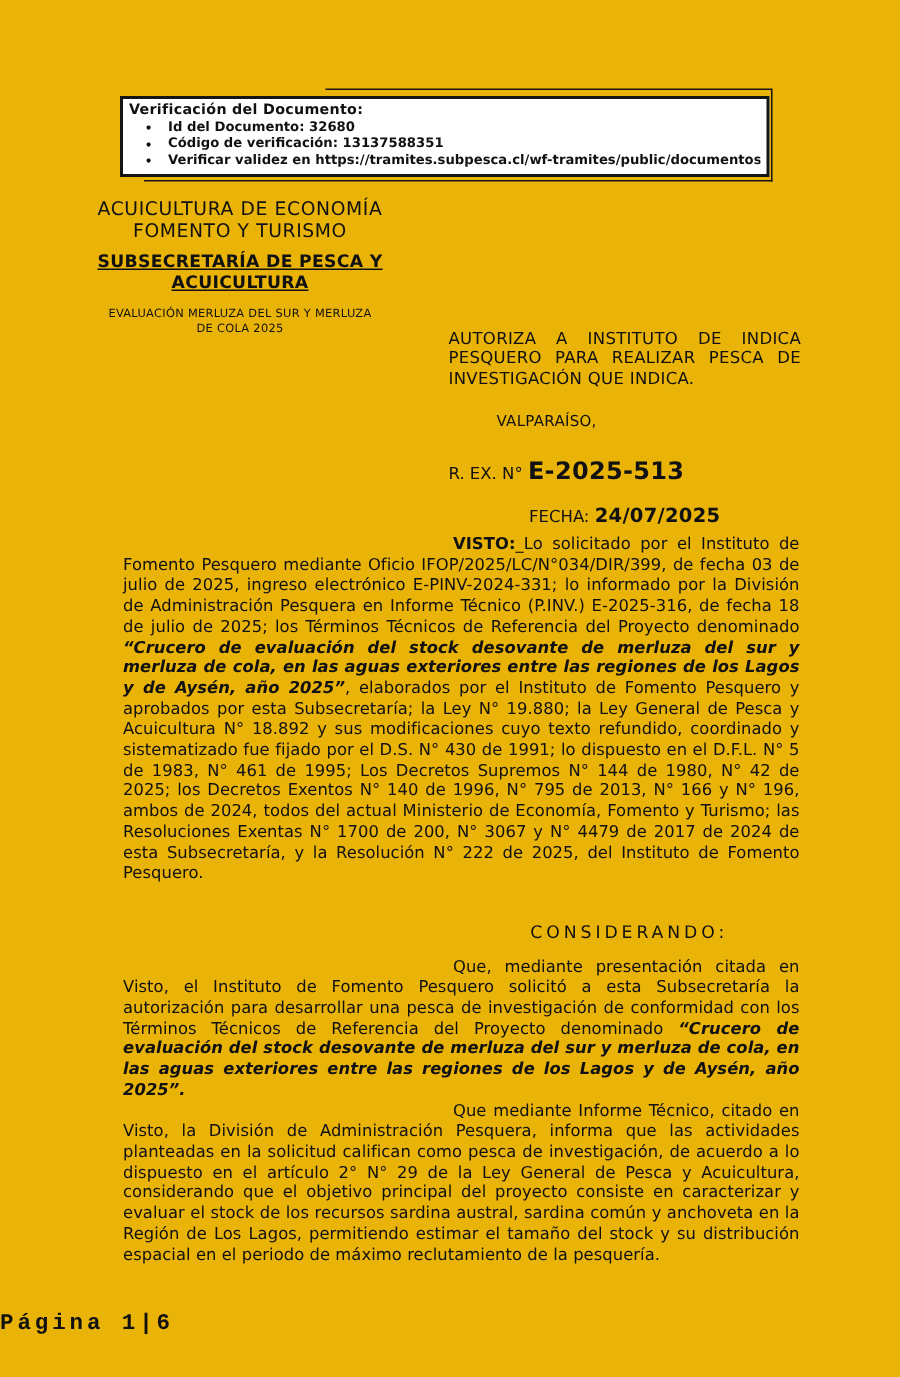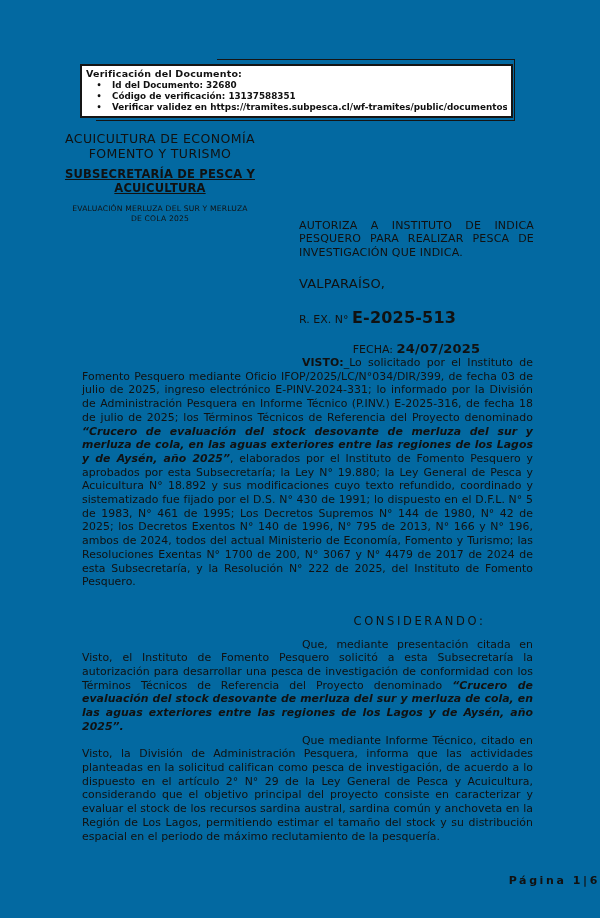--- a/index.html
+++ b/index.html
@@ -2,21 +2,21 @@
 <html><head>
 <meta charset="utf-8">
 <style>
   * { box-sizing: border-box; }
   html, body { margin: 0; padding: 0; background: #e8e8e8; }
   .page {
     position: relative;
     width: 600px;
     height: 918px;
     margin: 0 auto;
-    background: #0369a1;
+    background: #eab308;
     color: #111111;
     font-family: "DejaVu Sans", "Liberation Sans", sans-serif;
     overflow: hidden;
   }
 
   
   .verify-box {
     position: absolute;
     left: 80px; top: 64px;
     width: 433px; height: 54px;
@@ -50,42 +50,42 @@
   .subsecretaria {
     margin: 7px auto 0 auto; max-width: 214px;
     font-size: 11.5px; line-height: 13.5px; font-weight: bold;
     text-decoration: underline; letter-spacing: 0.2px;
   }
   .project-ref { margin-top: 9px; font-size: 7.6px; line-height: 9.8px; letter-spacing: 0.2px; }
 
   
   .header-right { position: absolute; left: 299px; top: 219px; width: 235px; }
   .subject { font-size: 11px; line-height: 13.4px; text-align: justify; letter-spacing: 0.2px; }
-  .city { margin-top: 17px; font-size: 13px; letter-spacing: 0.2px; }
+  .city { margin-top: 17px; font-size: 10px; letter-spacing: 0.2px; margin-left: 32px; }
   .res-line { margin-top: 17px; font-size: 11px; }
   .res-num { font-weight: bold; font-size: 16px; letter-spacing: 0.2px; }
   .date-line { margin-top: 14px; font-size: 11px; text-align: center; }
   .date-val { font-weight: bold; font-size: 13px; letter-spacing: 0.2px; }
 
   
   .body-text {
     position: absolute; left: 82px; top: 356px; width: 451px;
     font-size: 10.9px; line-height: 13.7px; text-align: justify;
     letter-spacing: 0.05px;
   }
   .para-indent { text-indent: 220px; }
   .considerando-heading {
     font-weight: normal; font-size: 11.5px; letter-spacing: 2.6px;
     margin: 26px 0 9px 0; padding-left: 224px; text-align: center; text-indent: 0;
   }
 
   
   .footer {
     position: absolute; left: 0; right: 0; top: 874px;
-    text-align: right; font-size: 11px; font-weight: bold; letter-spacing: 2.6px;
+    text-align: left; font-size: 15px; font-weight: bold; letter-spacing: 2.6px; font-family: Liberation Mono, monospace;
   }
 </style>
 </head>
 <body>
 
 <div class="page">
 
   <div class="artifact-top"></div>
   <div class="artifact-rb"></div>
 

